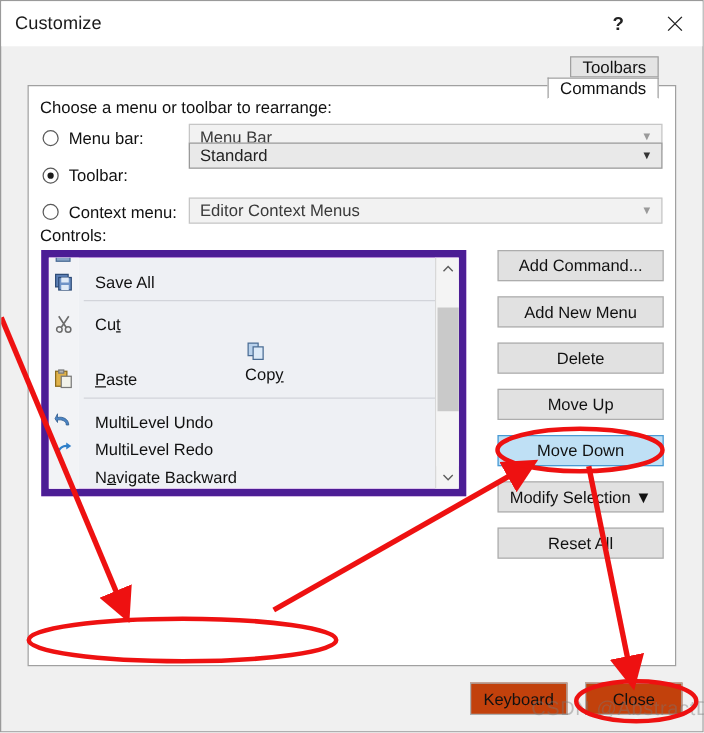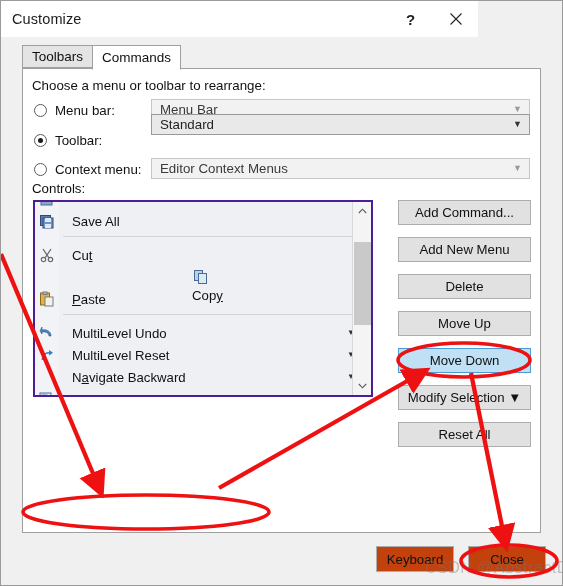--- a/index.html
+++ b/index.html
@@ -16,21 +16,21 @@
     width: 563px;
     height: 586px;
     background: #f0f0f0;
     border: 1px solid #9a9a9a;
   }
 
   
   .titlebar {
     position: absolute;
     left: 0; top: 0;
-    width: 477px; height: 36px;
+    width: 561px; height: 36px;
     background: #ffffff;
     display: flex;
     align-items: center;
   }
   .title-text {
     margin-left: 11px;
     font-size: 14.5px;
     color: #1a1a1a;
     letter-spacing: .1px;
   }
@@ -45,24 +45,25 @@
     display: flex; align-items: center; justify-content: center;
     color: #222;
     font-size: 14px;
   }
   .tbtn.help { font-size: 15px; font-weight: bold; }
   .tbtn svg { display: block; }
 
   
   .tabstrip {
     position: absolute;
-    left: 21px; top: 44px;
+    left: 6px; top: 44px;
     width: 519px; height: 24px;
     display: flex;
-    align-items: flex-start;
+    align-items: flex-end;
+    flex-direction: column;
   }
   .tab {
     height: 23px;
     padding: 0 9px;
     font-size: 13.5px;
     color: #111;
     display: flex;
     align-items: center;
     border: 1px solid #a0a0a0;
     background: #e4e4e4;
@@ -150,21 +151,21 @@
     color: #9a9a9a;
     line-height: 1;
   }
   .combo.enabled .combo-arrow { color: #333; }
 
   
   .listbox {
     position: absolute;
     left: 10px; top: 131px;
     width: 340px; height: 197px;
-    border: 2px solid #4c1d95;
+    border: 6px solid #4c1d95;
     background: #f0abfc;
     overflow: hidden;
   }
   .list-inner {
     position: absolute;
     left: 0; top: 0;
     width: 332px; height: 100%;
     background: linear-gradient(to right, #f4f5f8 0 24px, #eef0f4 24px 100%);
   }
   .list-gutter {
@@ -418,21 +419,21 @@
           <div class="row-caret">▼</div>
         </div>
 
         <div class="row" style="top:142px;">
           <div class="row-icon">
             <svg width="16" height="16" viewBox="0 0 16 16">
               <path d="M3.5 13 C3.5 7 8 5 12 6" stroke="#2f7fc9" stroke-width="1.7" fill="none"></path>
               <path d="M10 3 L14 5.8 L10 8.5 Z" fill="#2f7fc9"></path>
             </svg>
           </div>
-          <div class="row-text">MultiLevel Reset</div>
+          <div class="row-text">MultiLevel Redo</div>
           <div class="row-caret">▼</div>
         </div>
 
         <div class="row" style="top:164px;">
           <div class="row-icon"></div>
           <div class="row-text">N<u>a</u>vigate Backward</div>
           <div class="row-caret">▼</div>
         </div>
 
         <div class="row" style="top:186px;">

